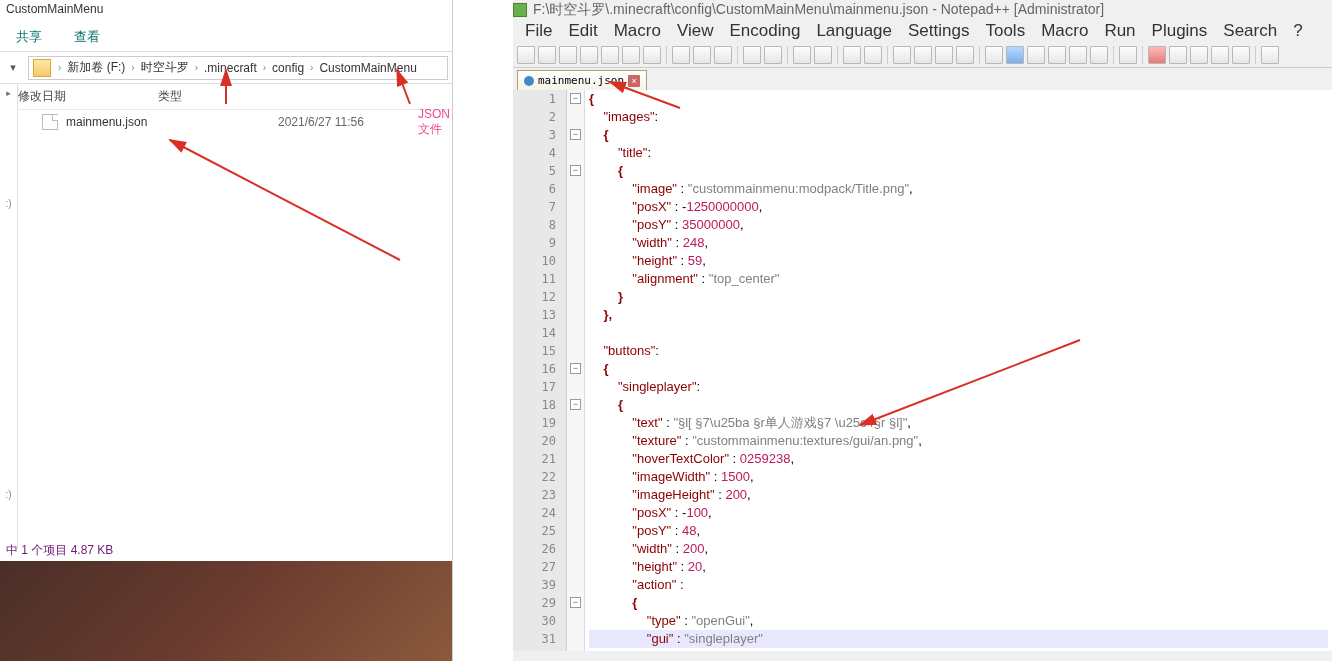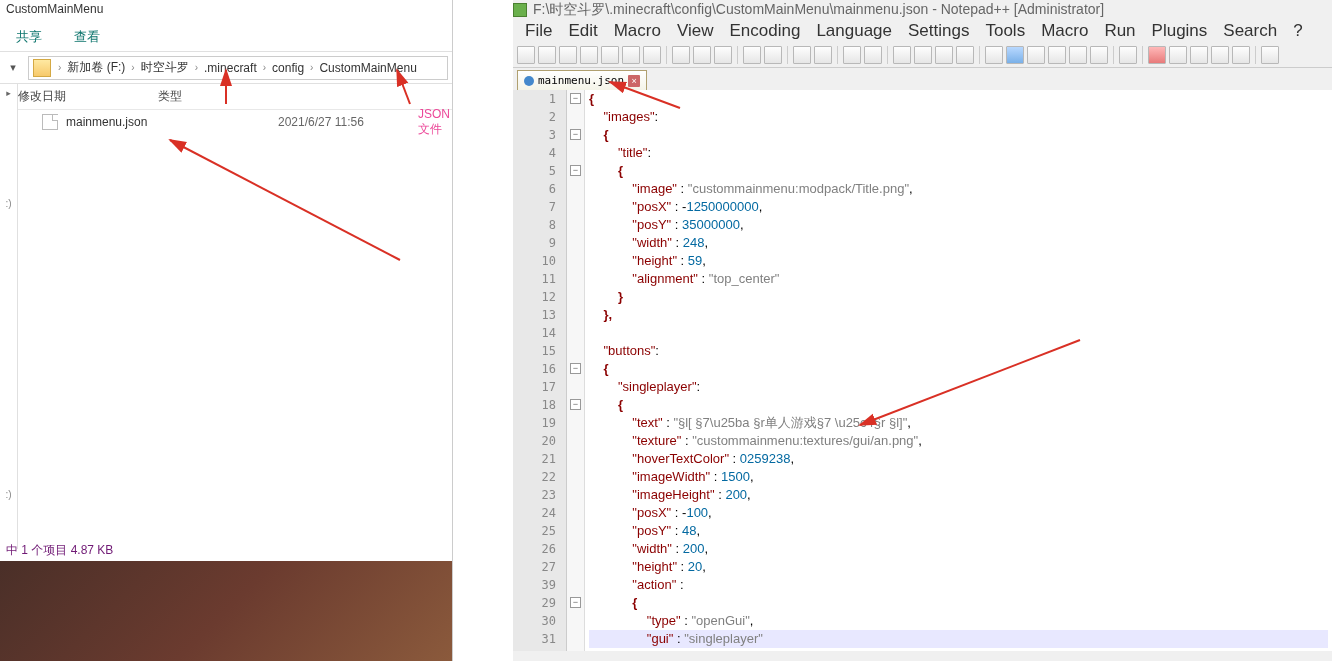--- a/index.html
+++ b/index.html
@@ -53,21 +53,21 @@
 .gutter { width: 54px; background: #e8e8e8; border-right: 1px solid #ccc; text-align: right; padding-right: 10px; }
 .gutter .ln { height: 18px; line-height: 18px; font-size: 12px; color: #888; font-family: "Consolas", monospace; }
 .fold-col { width: 18px; background: #f7f7f7; border-right: 1px solid #ddd; position: relative; }
 .fold-mark { position: absolute; left: 3px; width: 11px; height: 11px; border:1px solid #999; background:#fff; font-size:9px; line-height:9px; text-align:center; color:#666; }
 .code { flex: 1; padding: 0 4px; font-family: "Consolas", "Courier New", monospace; font-size: 13px; line-height: 18px; white-space: pre; position: relative; }
 .code-line { height: 18px; position: relative; }
 .hl-line { background: #e8e8ff; }
 .tok-brace { color: #8b0000; font-weight: bold; }
 .tok-key { color: #8b0000; }
 .tok-str { color: #808080; }
-.tok-num { color: #0369a1; }
+.tok-num { color: #be185d; }
 .tok-op { color: #000; }
 
 
 .arrow { position: absolute; pointer-events: none; }
 
 </style>
 </head>
 <body>
 
 <div class="explorer">

